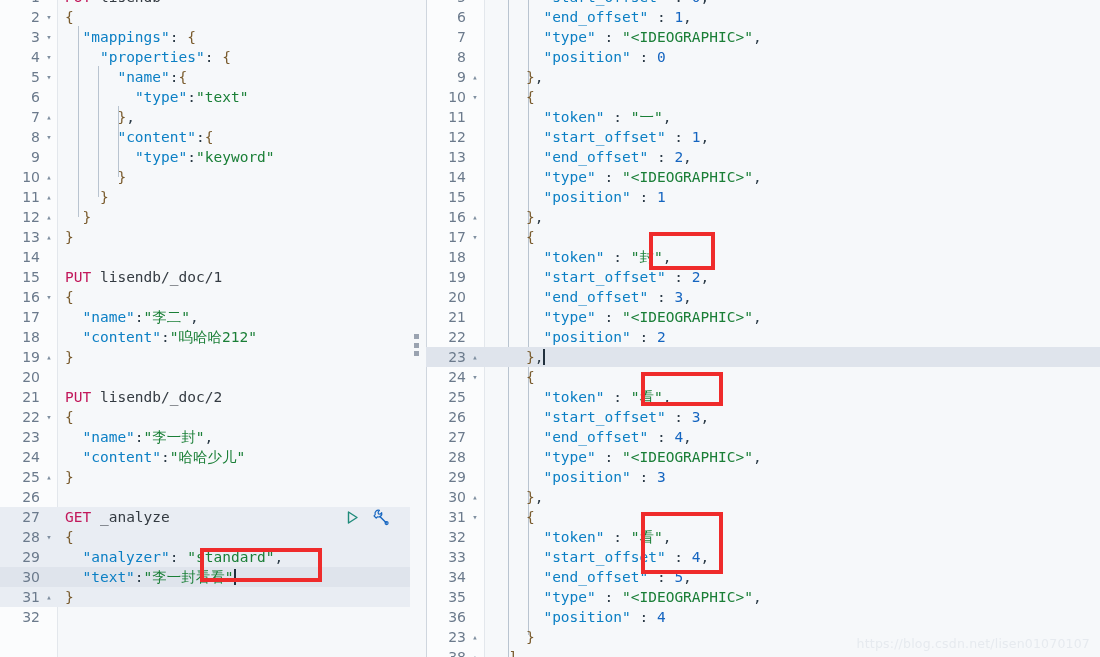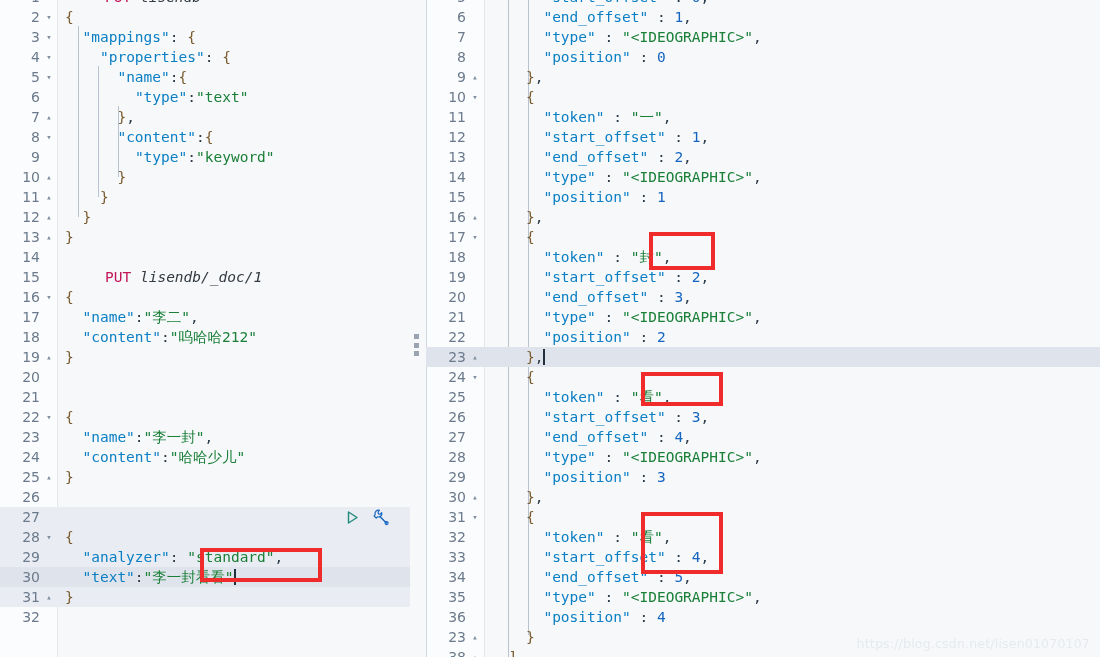--- a/index.html
+++ b/index.html
@@ -87,22 +87,22 @@
 
   
   .guide {
     position: absolute;
     top: 0; bottom: 0;
     width: 1px;
     background: #b9c4d0;
   }
 
   
-  .t-method { color: #c2185b; margin-left: 40px; }
-  .t-url    { color: #333a41; font-style: italic; }
+  .t-method { color: #c2185b; }
+  .t-url    { color: #333a41; }
   .t-key    { color: #0b7fc4; }
   .t-str    { color: #1a7f37; }
   .t-num    { color: #1565c0; }
   .t-punct  { color: #7a5c2e; }
   .t-plain  { color: #2b3a46; }
 
   
   .caret {
     display: inline-block;
     width: 2px;
@@ -193,27 +193,27 @@
         <div class="line"><span class="num">11</span><span class="fold">▴</span><span class="code"><span class="t-plain"> </span><span class="t-plain"> </span><span class="t-plain"> </span><span class="t-plain"> </span><span class="t-punct">}</span></span></div>
         <div class="line"><span class="num">12</span><span class="fold">▴</span><span class="code"><span class="t-plain"> </span><span class="t-plain"> </span><span class="t-punct">}</span></span></div>
         <div class="line"><span class="num">13</span><span class="fold">▴</span><span class="code"><span class="t-punct">}</span></span></div>
         <div class="line"><span class="num">14</span><span class="code"></span></div>
         <div class="line"><span class="num">15</span><span class="code"><span class="t-method">PUT</span> <span class="t-url">lisendb/_doc/1</span></span></div>
         <div class="line"><span class="num">16</span><span class="fold">▾</span><span class="code"><span class="t-punct">{</span></span></div>
         <div class="line"><span class="num">17</span><span class="code"><span class="t-plain"> </span><span class="t-plain"> </span><span class="t-key">"name"</span><span class="t-plain">:</span><span class="t-str">"李二"</span><span class="t-plain">,</span></span></div>
         <div class="line"><span class="num">18</span><span class="code"><span class="t-plain"> </span><span class="t-plain"> </span><span class="t-key">"content"</span><span class="t-plain">:</span><span class="t-str">"呜哈哈212"</span></span></div>
         <div class="line"><span class="num">19</span><span class="fold">▴</span><span class="code"><span class="t-punct">}</span></span></div>
         <div class="line"><span class="num">20</span><span class="code"></span></div>
-        <div class="line"><span class="num">21</span></div>
+        <div class="line"><span class="num">21</span><span class="code"><span class="t-method">PUT</span> <span class="t-url">lisendb/_doc/2</span></span></div>
         <div class="line"><span class="num">22</span><span class="fold">▾</span><span class="code"><span class="t-punct">{</span></span></div>
         <div class="line"><span class="num">23</span><span class="code"><span class="t-plain"> </span><span class="t-plain"> </span><span class="t-key">"name"</span><span class="t-plain">:</span><span class="t-str">"李一封"</span><span class="t-plain">,</span></span></div>
         <div class="line"><span class="num">24</span><span class="code"><span class="t-plain"> </span><span class="t-plain"> </span><span class="t-key">"content"</span><span class="t-plain">:</span><span class="t-str">"哈哈少儿"</span></span></div>
         <div class="line"><span class="num">25</span><span class="fold">▴</span><span class="code"><span class="t-punct">}</span></span></div>
         <div class="line"><span class="num">26</span><span class="code"></span></div>
-        <div class="line req-active"><span class="num">27</span><span class="actions"><span><svg width="15" height="15" viewBox="0 0 15 15">
+        <div class="line req-active"><span class="num">27</span><span class="code"><span class="t-method">GET</span> <span class="t-url">_analyze</span></span><span class="actions"><span><svg width="15" height="15" viewBox="0 0 15 15">
                 <path d="M3.5 2 L12 7.5 L3.5 13 Z" fill="none" stroke="#1e8b7a" stroke-width="1.4" stroke-linejoin="round"></path>
               </svg></span><span><svg width="18" height="18" viewBox="0 0 18 18">
                 <path d="M7.4 2.3a3.4 3.4 0 0 0-4.2 4.3l-1.2 1.2 2.2 2.2 1.2-1.2a3.4 3.4 0 0 0 4.3-4.2L8.2 6.1 6.4 5.8 6.1 4z" fill="none" stroke="#1565c0" stroke-width="1.2" stroke-linejoin="round"></path>
                 <path d="M8.6 9.2 L14.4 15" fill="none" stroke="#1565c0" stroke-width="1.4" stroke-linecap="round"></path>
                 <circle cx="14.6" cy="15.1" r="1.5" fill="none" stroke="#1565c0" stroke-width="1.2"></circle>
               </svg></span></span></div>
         <div class="line req-active"><span class="num">28</span><span class="fold">▾</span><span class="code"><span class="t-punct">{</span></span></div>
         <div class="line req-active"><span class="num">29</span><span class="code"><span class="t-plain"> </span><span class="t-plain"> </span><span class="t-key">"analyzer"</span><span class="t-plain">:</span><span class="t-plain"> </span><span class="t-str">"standard"</span><span class="t-plain">,</span></span></div>
         <div class="line req-active cursor-row"><span class="num">30</span><span class="code"><span class="t-plain"> </span><span class="t-plain"> </span><span class="t-key">"text"</span><span class="t-plain">:</span><span class="t-str">"李一封看看"</span><span class="caret"></span></span></div>
         <div class="line req-active"><span class="num">31</span><span class="fold">▴</span><span class="code"><span class="t-punct">}</span></span></div>

